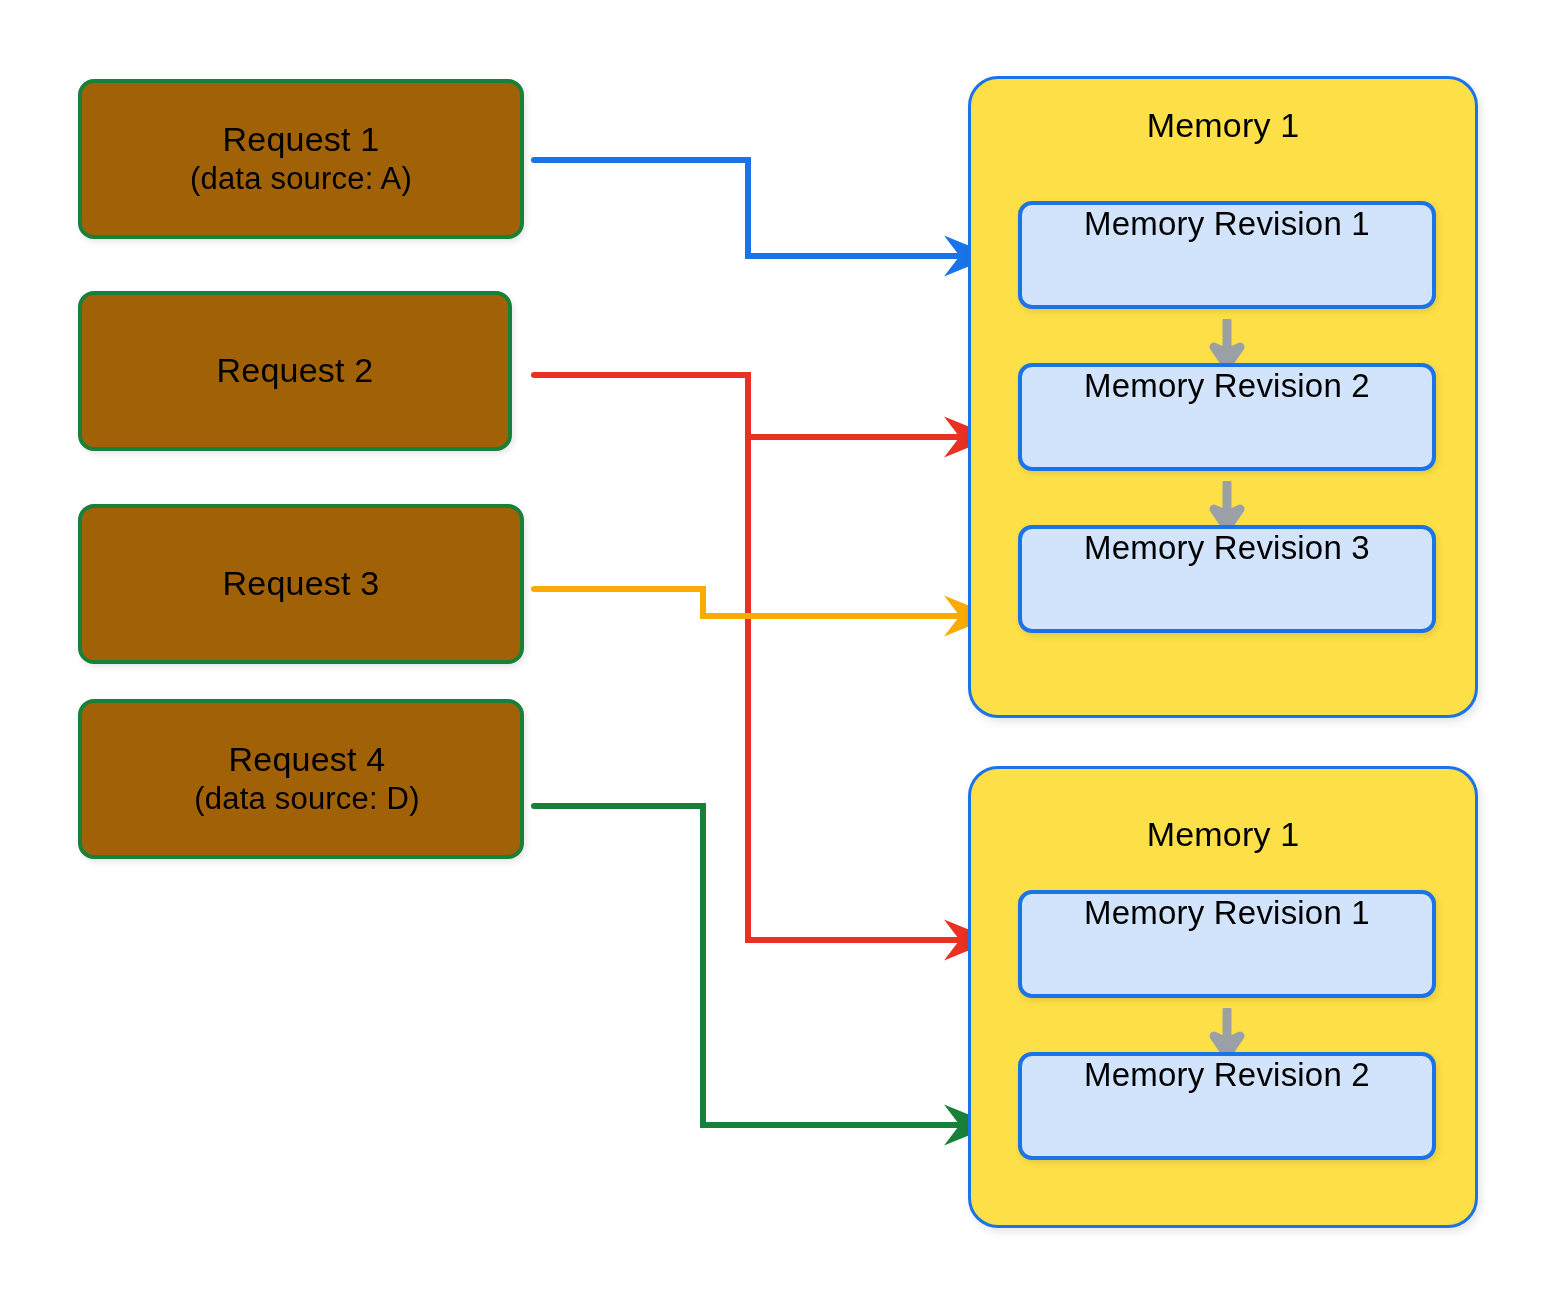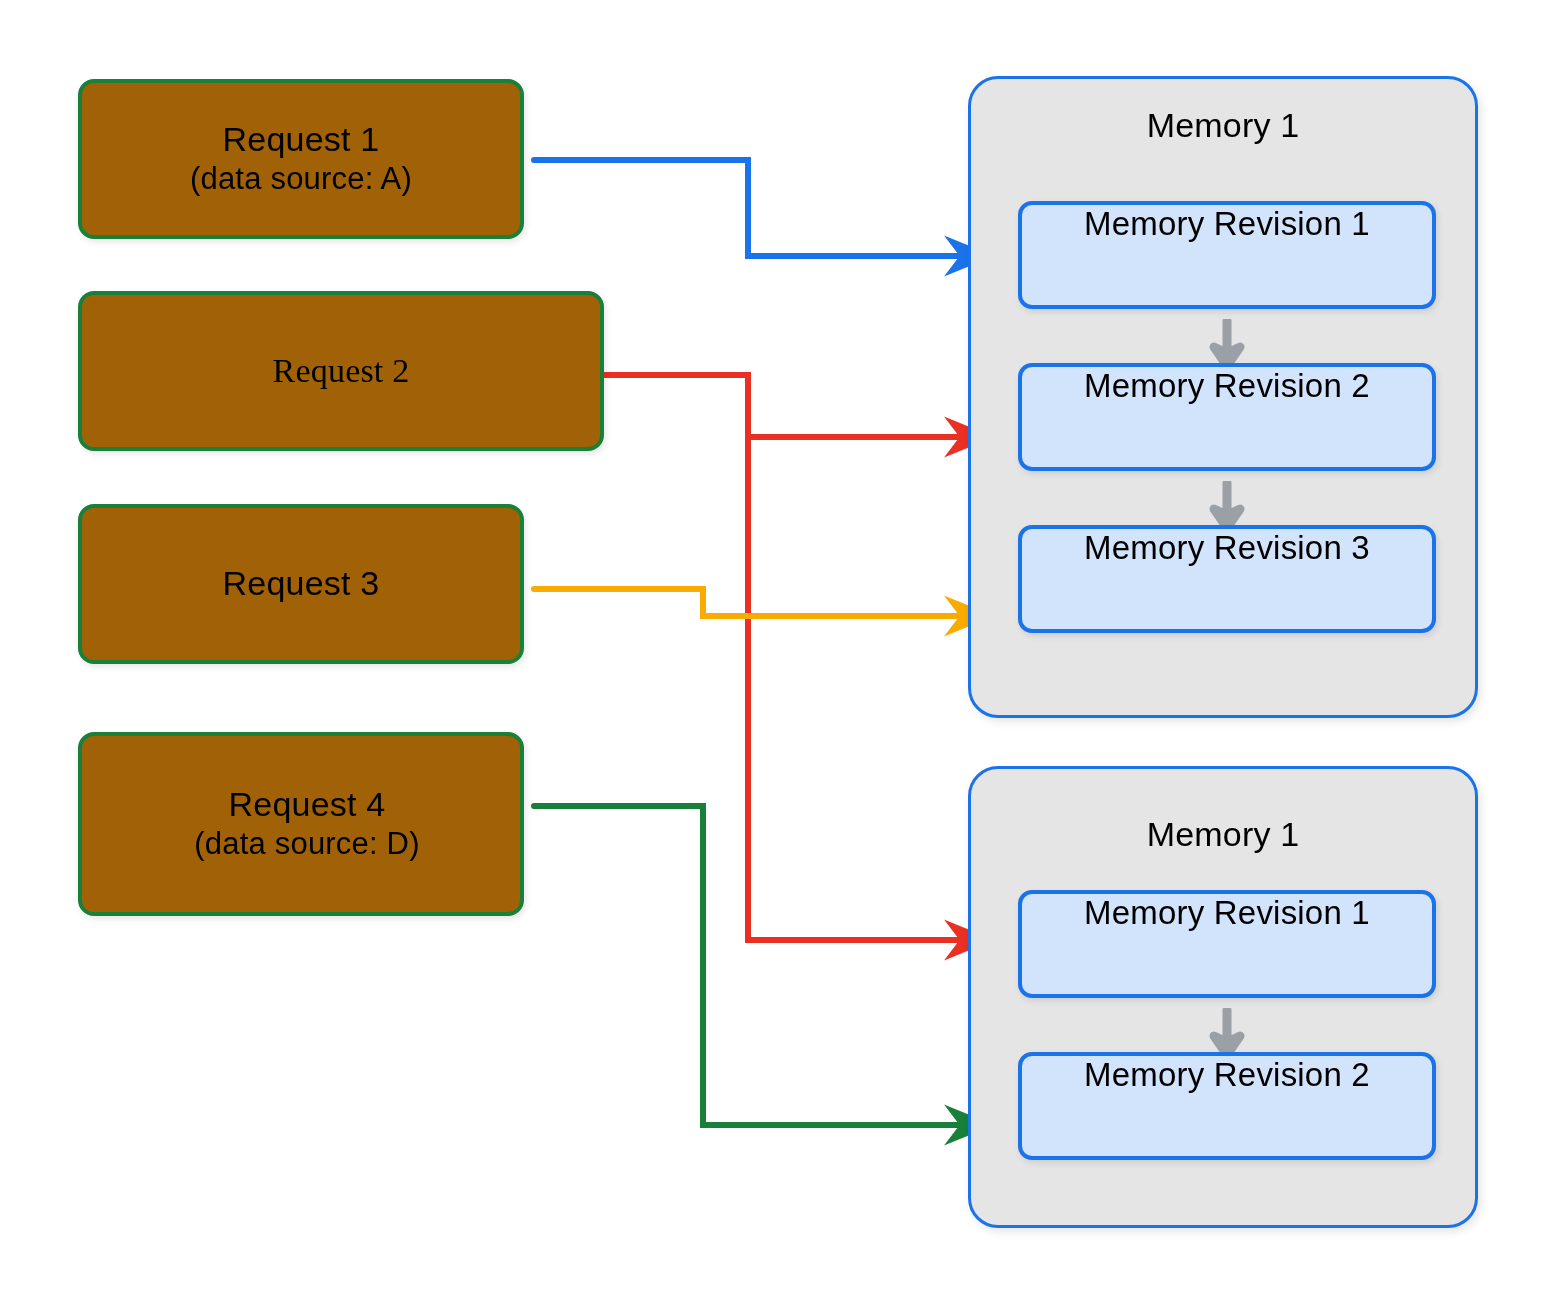--- a/index.html
+++ b/index.html
@@ -45,21 +45,21 @@
   }
   .request-sub {
     font-size: 31px;
     color: #000000;
     line-height: 1.25;
     letter-spacing: 0.2px;
   }
   .memory-container {
     position: absolute;
     box-sizing: border-box;
-    background: #e5e5e5;
+    background: #fde047;
     border: 3px solid #1a73e8;
     border-radius: 30px;
     box-shadow: 3px 4px 9px rgba(0,0,0,0.10);
   }
   .memory-title {
     position: absolute;
     left: 0;
     right: 0;
     text-align: center;
     font-size: 34px;
@@ -115,29 +115,29 @@
     <path d="M534,589 L703,589 L703,616 L992,616" fill="none" stroke="#f9ab00" stroke-width="6" stroke-linecap="round" stroke-linejoin="miter" marker-end="url(#arrow-orange)"></path>
 
     <path d="M534,806 L703,806 L703,1125 L992,1125" fill="none" stroke="#188038" stroke-width="6" stroke-linecap="round" stroke-linejoin="miter" marker-end="url(#arrow-green)"></path>
   </svg>
 
   <div class="request-box" style="left:78px; top:79px; width:446px; height:160px;">
     <div class="request-title">Request 1</div>
     <div class="request-sub">(data source: A)</div>
   </div>
 
-  <div class="request-box" style="left:78px; top:291px; width:526px; height:160px;font-family:Liberation Serif, serif;">
+  <div class="request-box" style="left:78px; top:291px; width:434px; height:160px;">
     <div class="request-title">Request 2</div>
   </div>
 
   <div class="request-box" style="left:78px; top:504px; width:446px; height:160px;">
     <div class="request-title">Request 3</div>
   </div>
 
-  <div class="request-box" style="left:78px; top:732px; width:446px; height:184px;padding-left:12px;">
+  <div class="request-box" style="left:78px; top:699px; width:446px; height:160px;padding-left:12px;">
     <div class="request-title">Request 4</div>
     <div class="request-sub">(data source: D)</div>
   </div>
 
   <div class="memory-container" style="left:968px; top:76px; width:510px; height:642px;">
     <div class="memory-title" style="top:27px;">Memory 1</div>
 
     <div class="revision-box" style="left:47px; top:122px; width:418px; height:108px;">
       <span class="revision-label">Memory Revision 1</span>
     </div>

